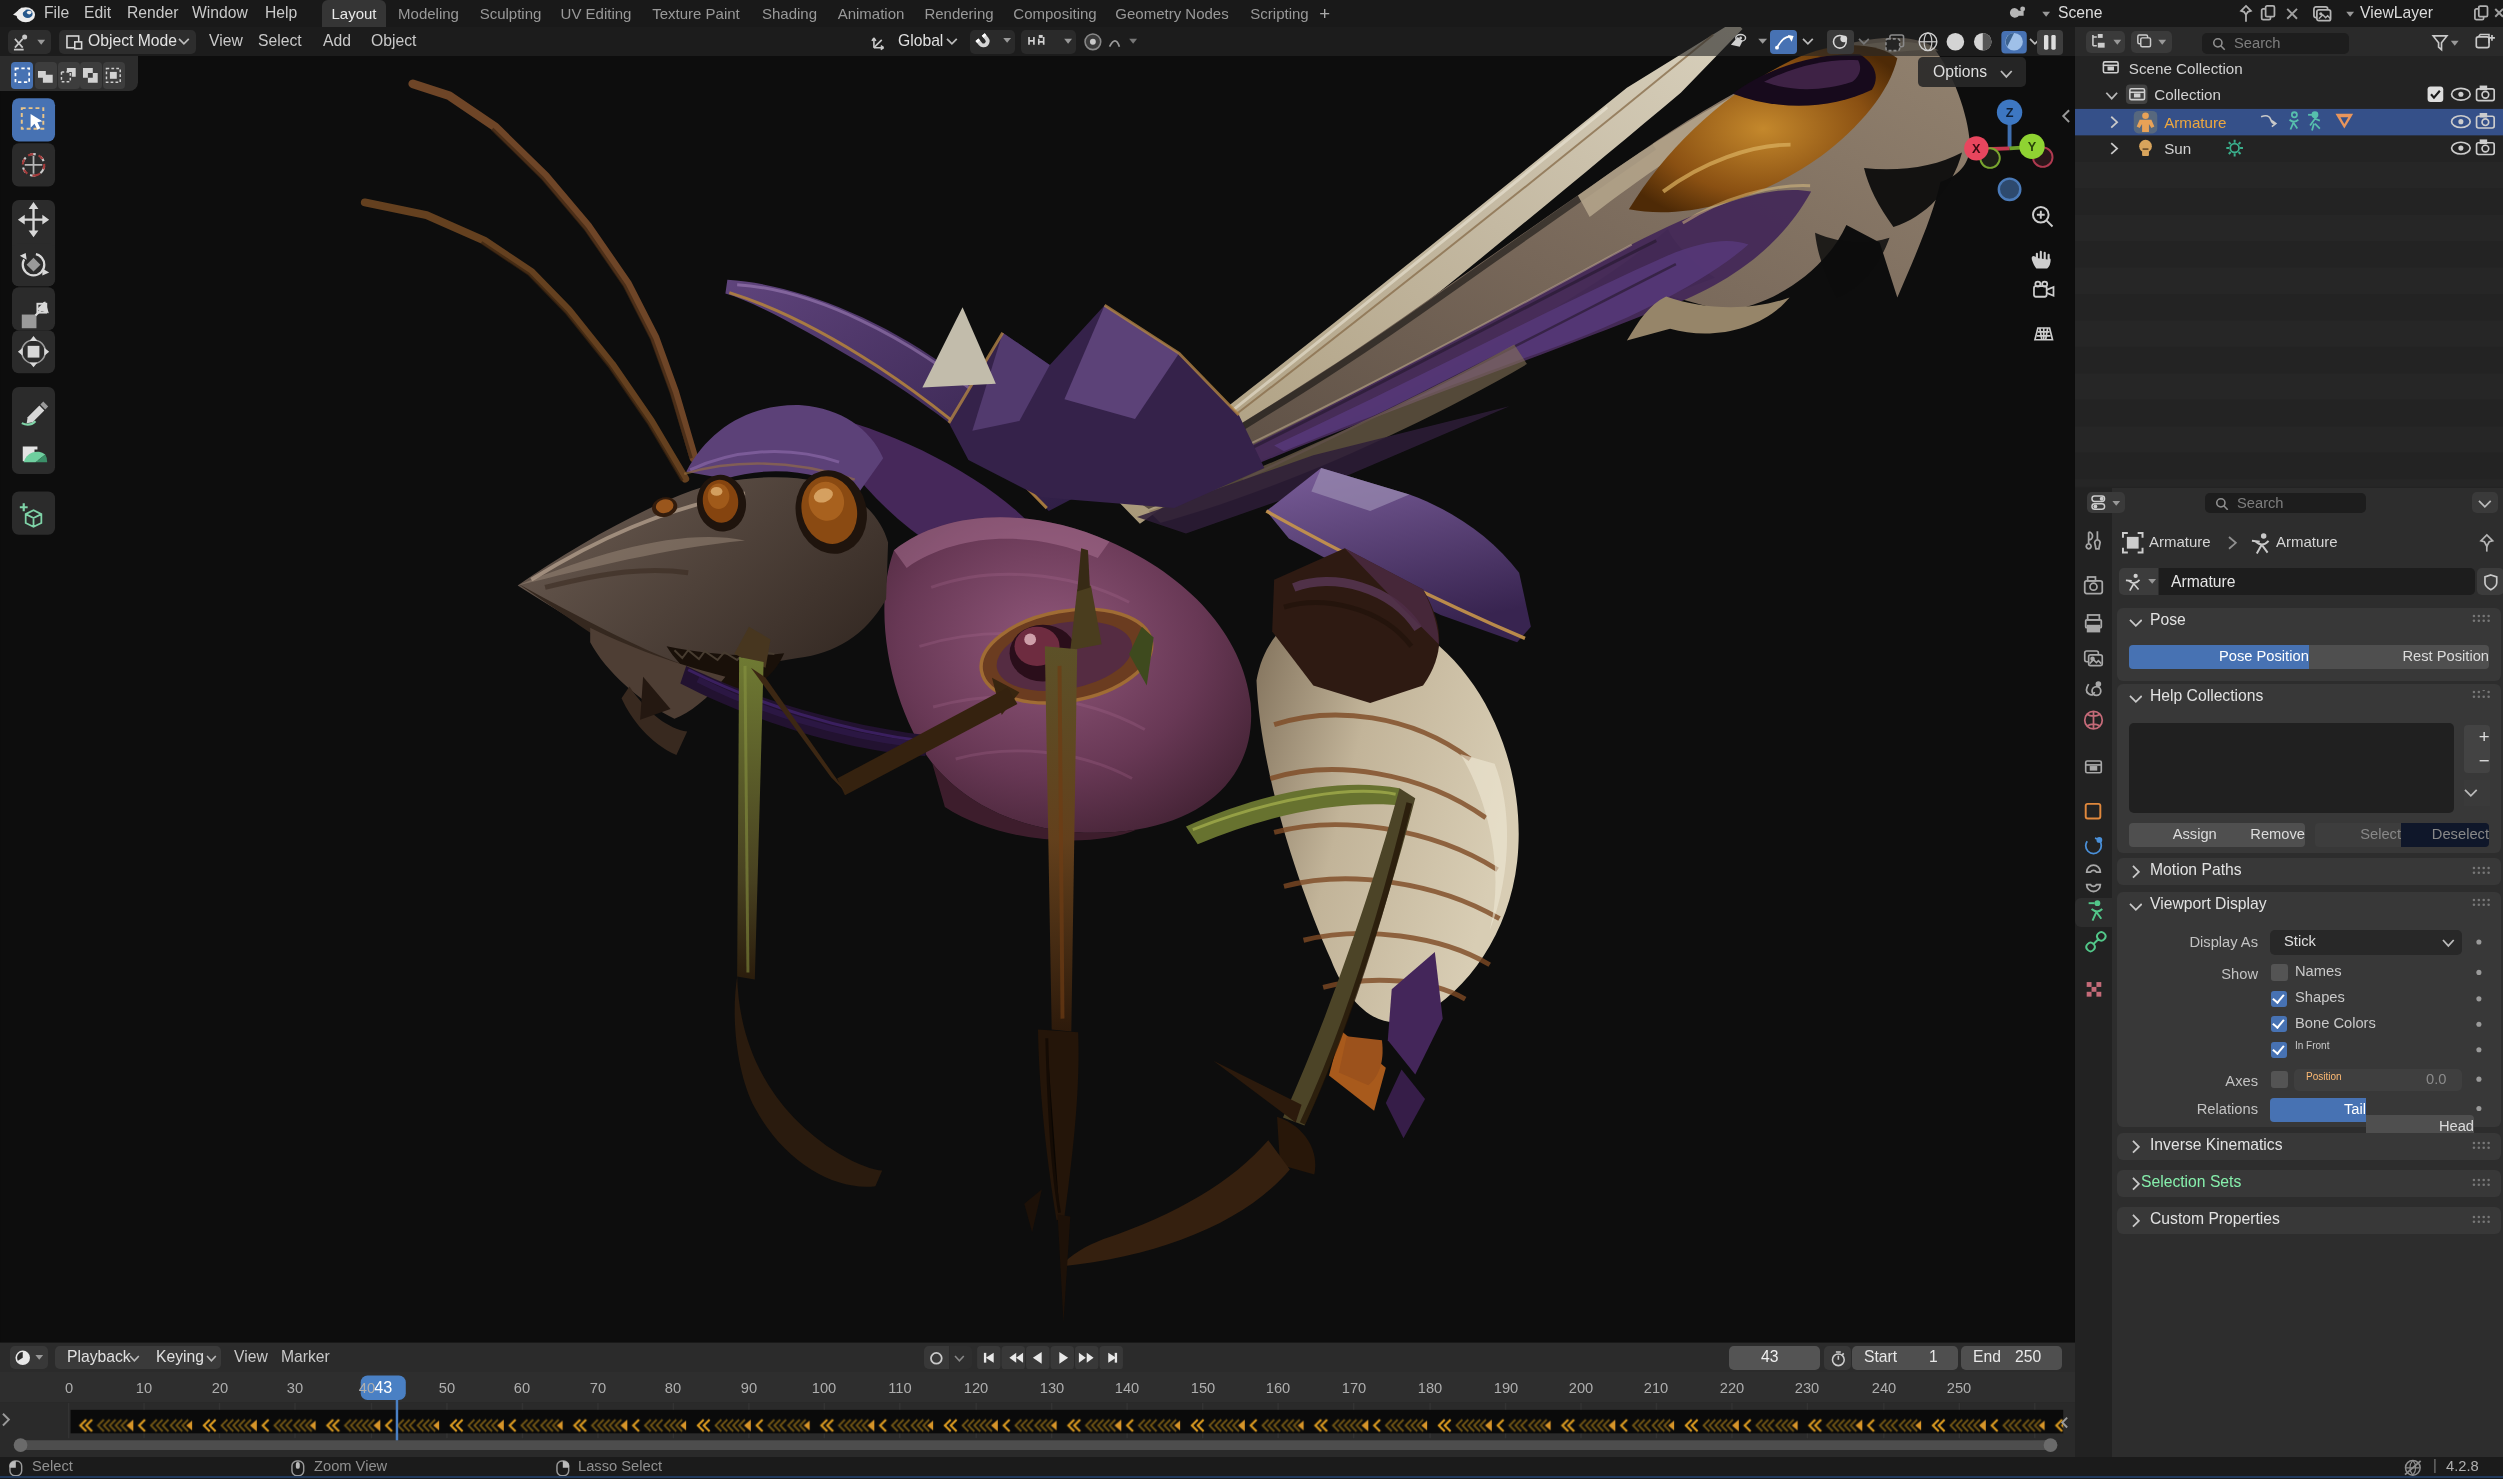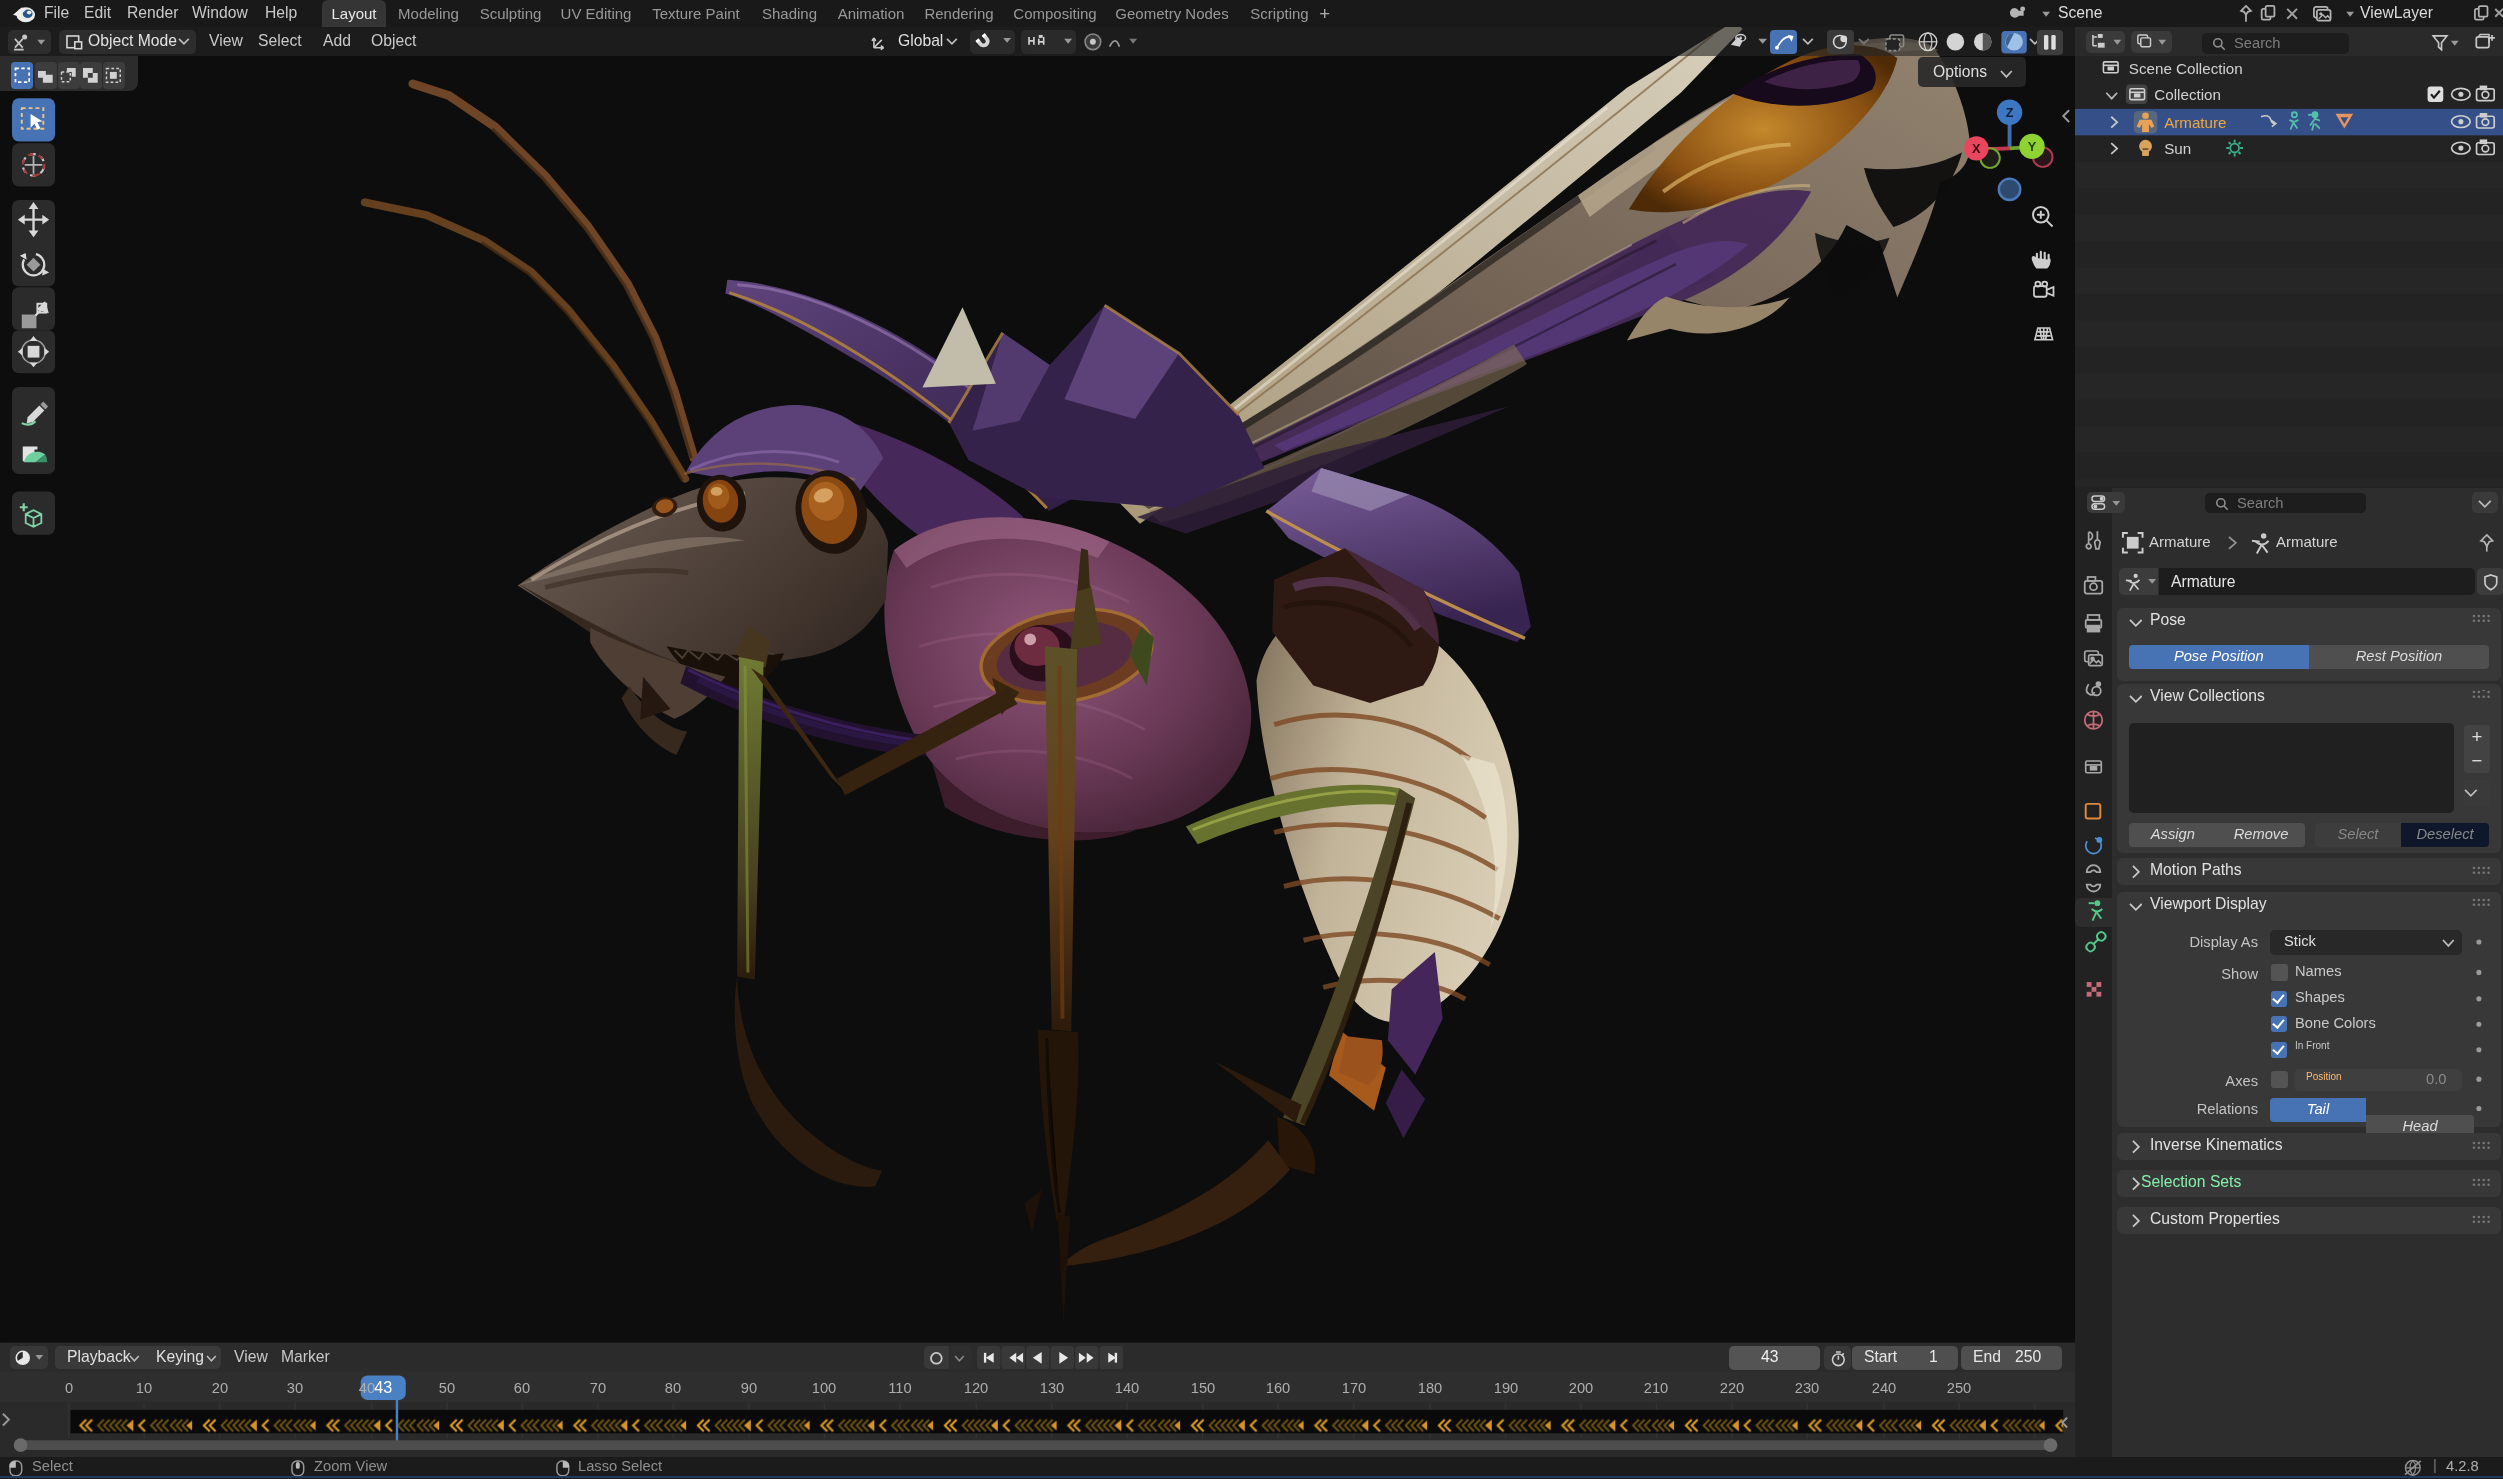--- a/index.html
+++ b/index.html
@@ -14,21 +14,21 @@
 .tab.active{background:#353535;color:#e8e8e8;border-radius:5.9px 5.9px 0 0;}
 
 #vpwrap{position:absolute;left:0;top:27.4px;width:2075px;height:1315px;background:#0d0d0d;overflow:hidden;}
 #vphead{position:absolute;left:0;top:0;width:2075px;height:29px;background:rgba(38,38,38,0.62);}
 .pill{position:absolute;background:#2d2d2d;border-radius:4.9px;color:#dcdcdc;font-size:15px;}
 .hbtn{position:absolute;border-radius:3.9px;}
 
 #outliner{position:absolute;left:2075px;top:27.4px;width:428px;height:461px;background:#232323;}
 #props{position:absolute;left:2075px;top:488px;width:428px;height:969px;background:#2d2d2d;}
 .pbox{position:absolute;left:42px;width:384px;background:#383838;border-radius:5.9px;}
-.pbtn{position:absolute;height:23.5px;line-height:23.5px;text-align:center;font-size:14.7px;color:#dcdcdc;background:#4f4f4f;font-style:italic;}
+.pbtn{position:absolute;height:23.5px;line-height:23.5px;text-align:right;font-size:14.7px;color:#dcdcdc;background:#4f4f4f;}
 .chk{position:absolute;width:15.7px;height:15.7px;border-radius:2.9px;background:#4772b3;}
 .chk:after{content:"";position:absolute;left:4.4px;top:1px;width:4.9px;height:8.8px;border:solid #fff;border-width:0 2.5px 2.5px 0;transform:rotate(40deg);}
 .lbl{position:absolute;color:#c3c3c3;font-size:14.7px;text-align:right;}
 
 #timeline{position:absolute;left:0;top:1343px;width:2075px;height:115px;background:#2a2a2a;}
 #tlhead{position:absolute;left:0;top:0;width:2075px;height:29px;background:#2b2b2b;}
 #ruler{position:absolute;left:0;top:29px;width:2075px;height:30px;background:#2e2e2e;}
 .fnum{position:absolute;top:37px;color:#aeaeae;font-size:14.7px;transform:translateX(-50%);}
 
 #statusbar{position:absolute;left:0;top:1457px;width:2503px;height:21.6px;background:#1b1b1b;}
@@ -752,21 +752,21 @@
           </g>
         </svg>
       <div class="pbtn" style="left:11.8px;top:37px;width:180px;background:#4772b3;color:#fff;border-radius:3.9px 0 0 3.9px">Pose Position</div>
       <div class="pbtn" style="left:192px;top:37px;width:180px;border-radius:0 3.9px 3.9px 0">Rest Position</div>
     </div>
 
     <div class="pbox" style="top:196px;height:169px">
       <svg class="abs" style="left:11.8px;top:9.8px" width="13.7" height="9.8" viewBox="0 0 14 10">
           <path d="M1,2 l6,6 6,-6" stroke="#c9c9c9" stroke-width="1.8" fill="none"></path>
         </svg>
-      <span class="abs txt" style="left:33px;top:2.9px;color:#e2e2e2">View Collections</span>
+      <span class="abs txt" style="left:33px;top:2.9px;color:#e2e2e2">Help Collections</span>
       <svg class="abs" style="left:355px;top:5.9px" width="17.6" height="13.7" viewBox="0 0 18 14">
           <g fill="#777">
             <circle cx="2" cy="2" r="1.3"></circle>
             <circle cx="7" cy="2" r="1.3"></circle>
             <circle cx="12" c2="2" r="1.3"></circle>
             <circle cx="17" cy="2" r="1.3"></circle>
             <circle cx="2" cy="7" r="1.3"></circle>
             <circle cx="7" cy="7" r="1.3"></circle>
             <circle cx="12" cy="7" r="1.3"></circle>
             <circle cx="17" cy="7" r="1.3"></circle>

